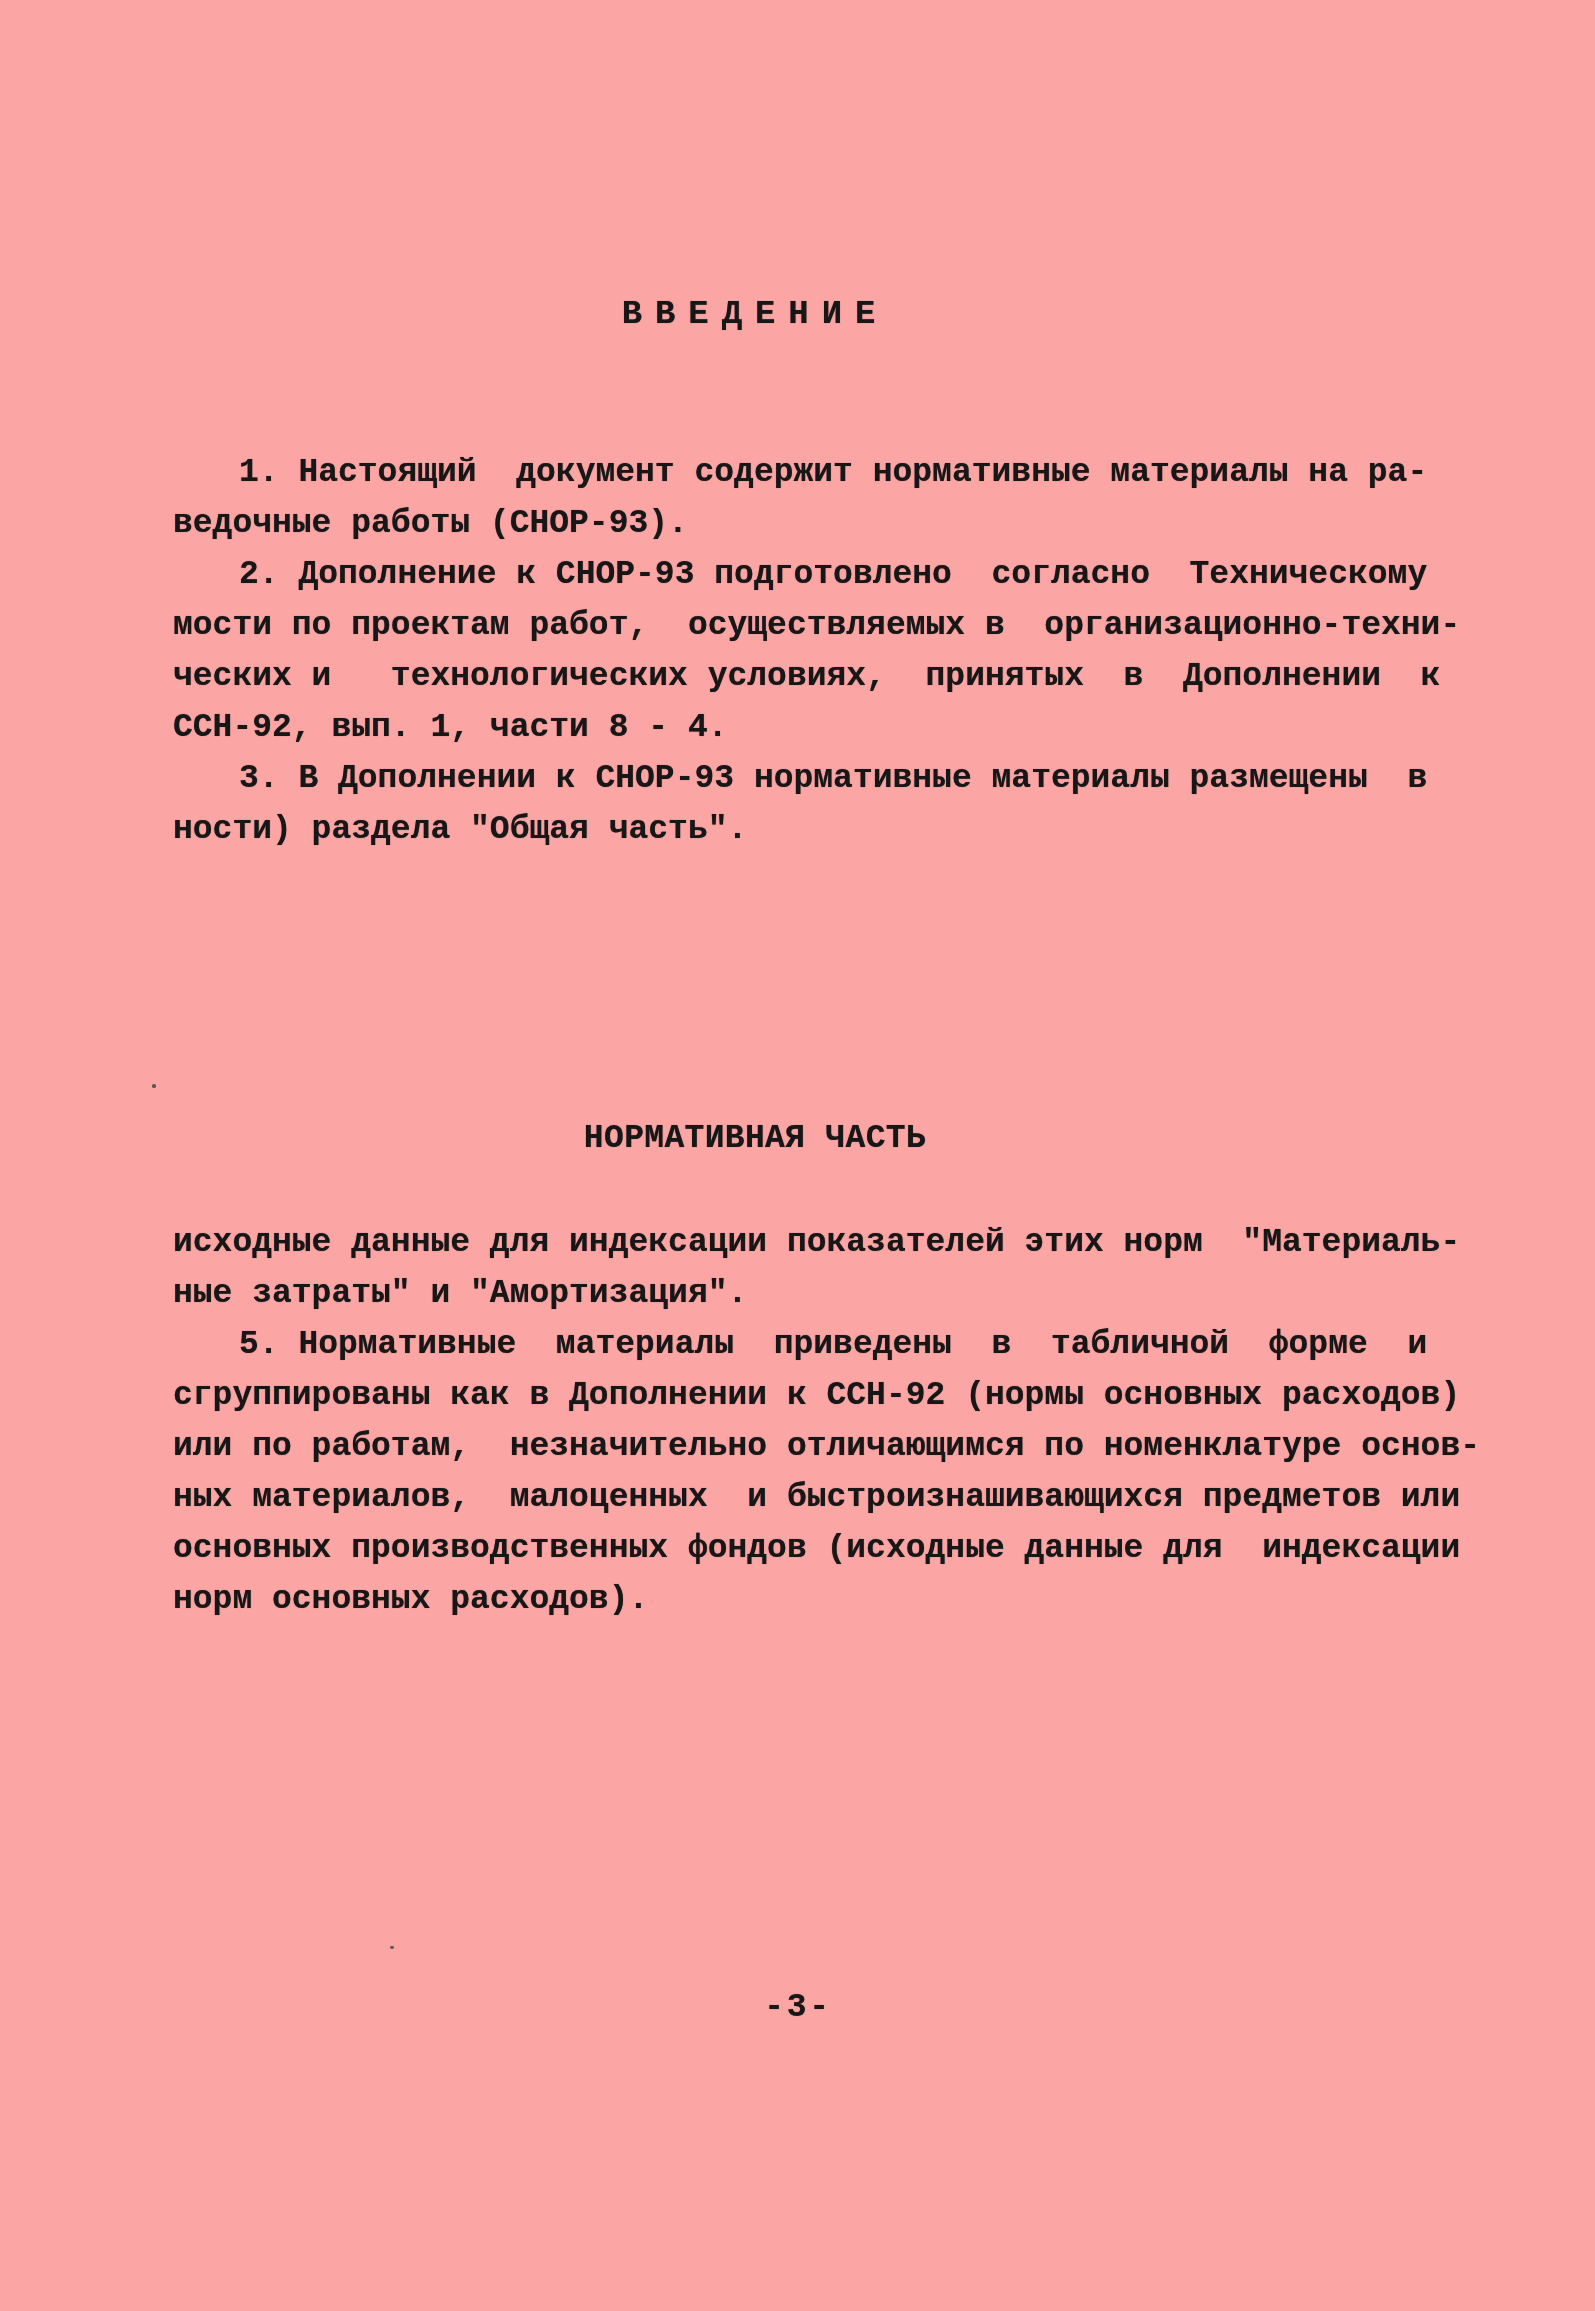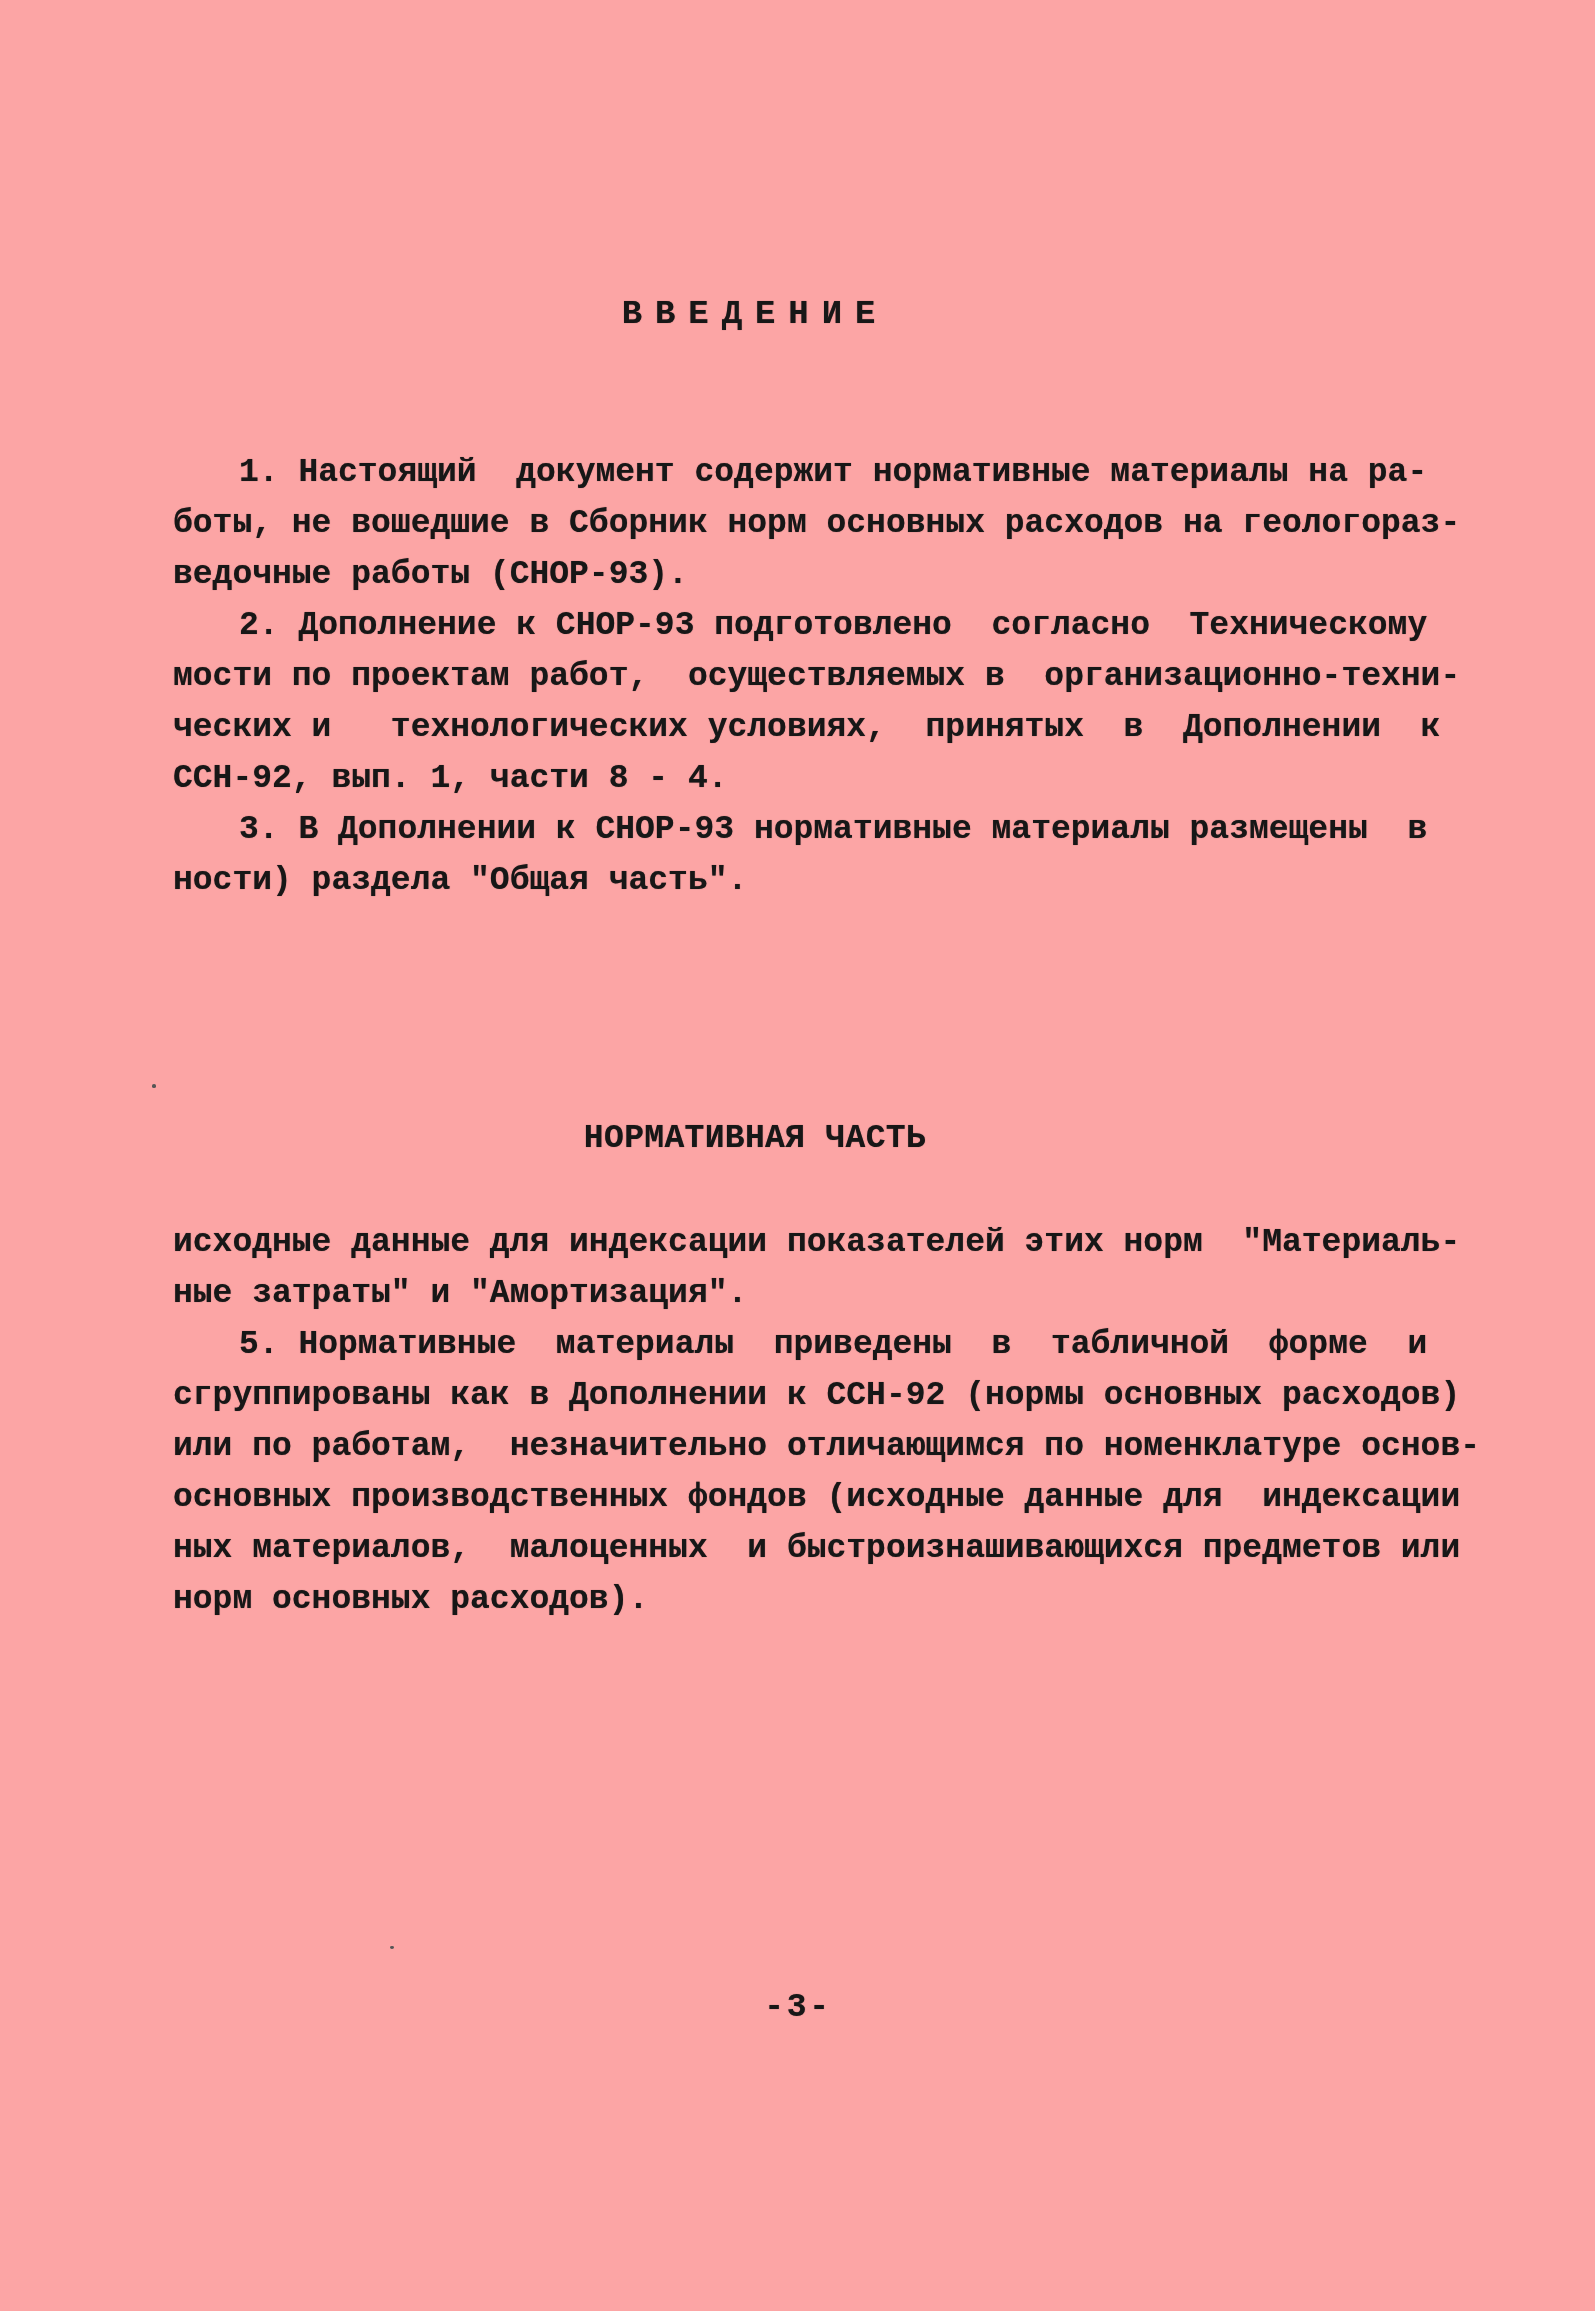--- a/index.html
+++ b/index.html
@@ -66,21 +66,20 @@
 </head>
 <body>
 
 <div class="page">
 
   <div class="centered doc-title">ВВЕДЕНИЕ</div>
 
   <div class="text-block" id="section-0" style="top: 447px;">
       <div class="paragraph">
         <div class="line first">1. Настоящий  документ содержит нормативные материалы на ра-</div>
-        <div class="line">боты, не вошедшие в Сборник норм основных расходов на геологораз-</div>
         <div class="line">ведочные работы (СНОР-93).</div>
       </div>
       <div class="paragraph">
         <div class="line first">2. Дополнение к СНОР-93 подготовлено  согласно  Техническому</div>
         <div class="line">мости по проектам работ,  осуществляемых в  организационно-техни-</div>
         <div class="line">ческих и   технологических условиях,  принятых  в  Дополнении  к</div>
         <div class="line">ССН-92, вып. 1, части 8 - 4.</div>
       </div>
       <div class="paragraph">
         <div class="line first">3. В Дополнении к СНОР-93 нормативные материалы размещены  в</div>
@@ -92,22 +91,22 @@
 
   <div class="text-block" id="section-1" style="top: 1217px;">
       <div class="paragraph">
         <div class="line">исходные данные для индексации показателей этих норм  "Материаль-</div>
         <div class="line">ные затраты" и "Амортизация".</div>
       </div>
       <div class="paragraph">
         <div class="line first">5. Нормативные  материалы  приведены  в  табличной  форме  и</div>
         <div class="line">сгруппированы как в Дополнении к ССН-92 (нормы основных расходов)</div>
         <div class="line">или по работам,  незначительно отличающимся по номенклатуре основ-</div>
+        <div class="line">ных материалов,  малоценных  и быстроизнашивающихся предметов или</div>
         <div class="line">основных производственных фондов (исходные данные для  индексации</div>
-        <div class="line">ных материалов,  малоценных  и быстроизнашивающихся предметов или</div>
         <div class="line">норм основных расходов).</div>
       </div>
     </div>
 
   <div class="centered page-number">-3-</div>
 
   <div class="speck" style="left:152px; top:1084px; width:3.7px; height:3.7px;"></div>
   <div class="speck" style="left:390px; top:1946px; width:3.7px; height:2.8px;"></div>
 
 </div>

